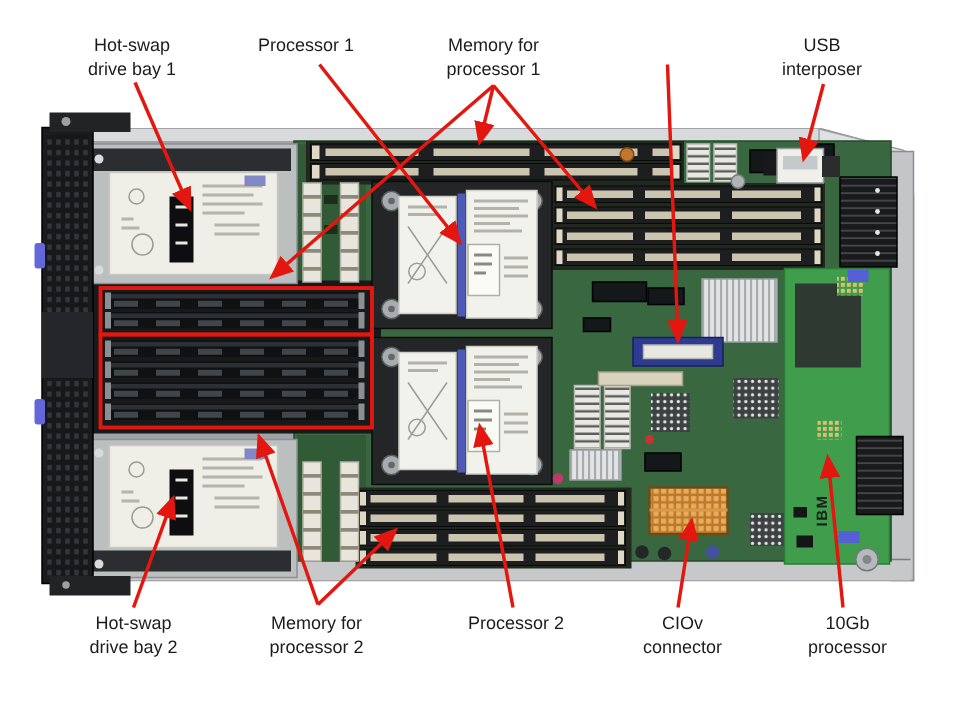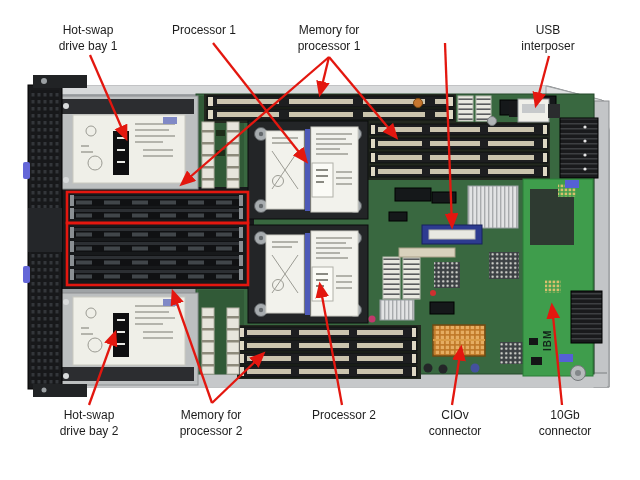--- a/index.html
+++ b/index.html
@@ -328,15 +328,15 @@
 <div class="lbl" style="left:488px;top:22px;width:120px">USB
 interposer</div>
 <div class="lbl" style="left:29px;top:407px;width:120px">Hot-swap
 drive bay 2</div>
 <div class="lbl" style="left:151px;top:407px;width:120px">Memory for
 processor 2</div>
 <div class="lbl" style="left:284px;top:407px;width:120px">Processor 2</div>
 <div class="lbl" style="left:395px;top:407px;width:120px">CIOv
 connector</div>
 <div class="lbl" style="left:505px;top:407px;width:120px">10Gb
-connector</div>
+processor</div>
 
 </div>
 
 </body></html>

